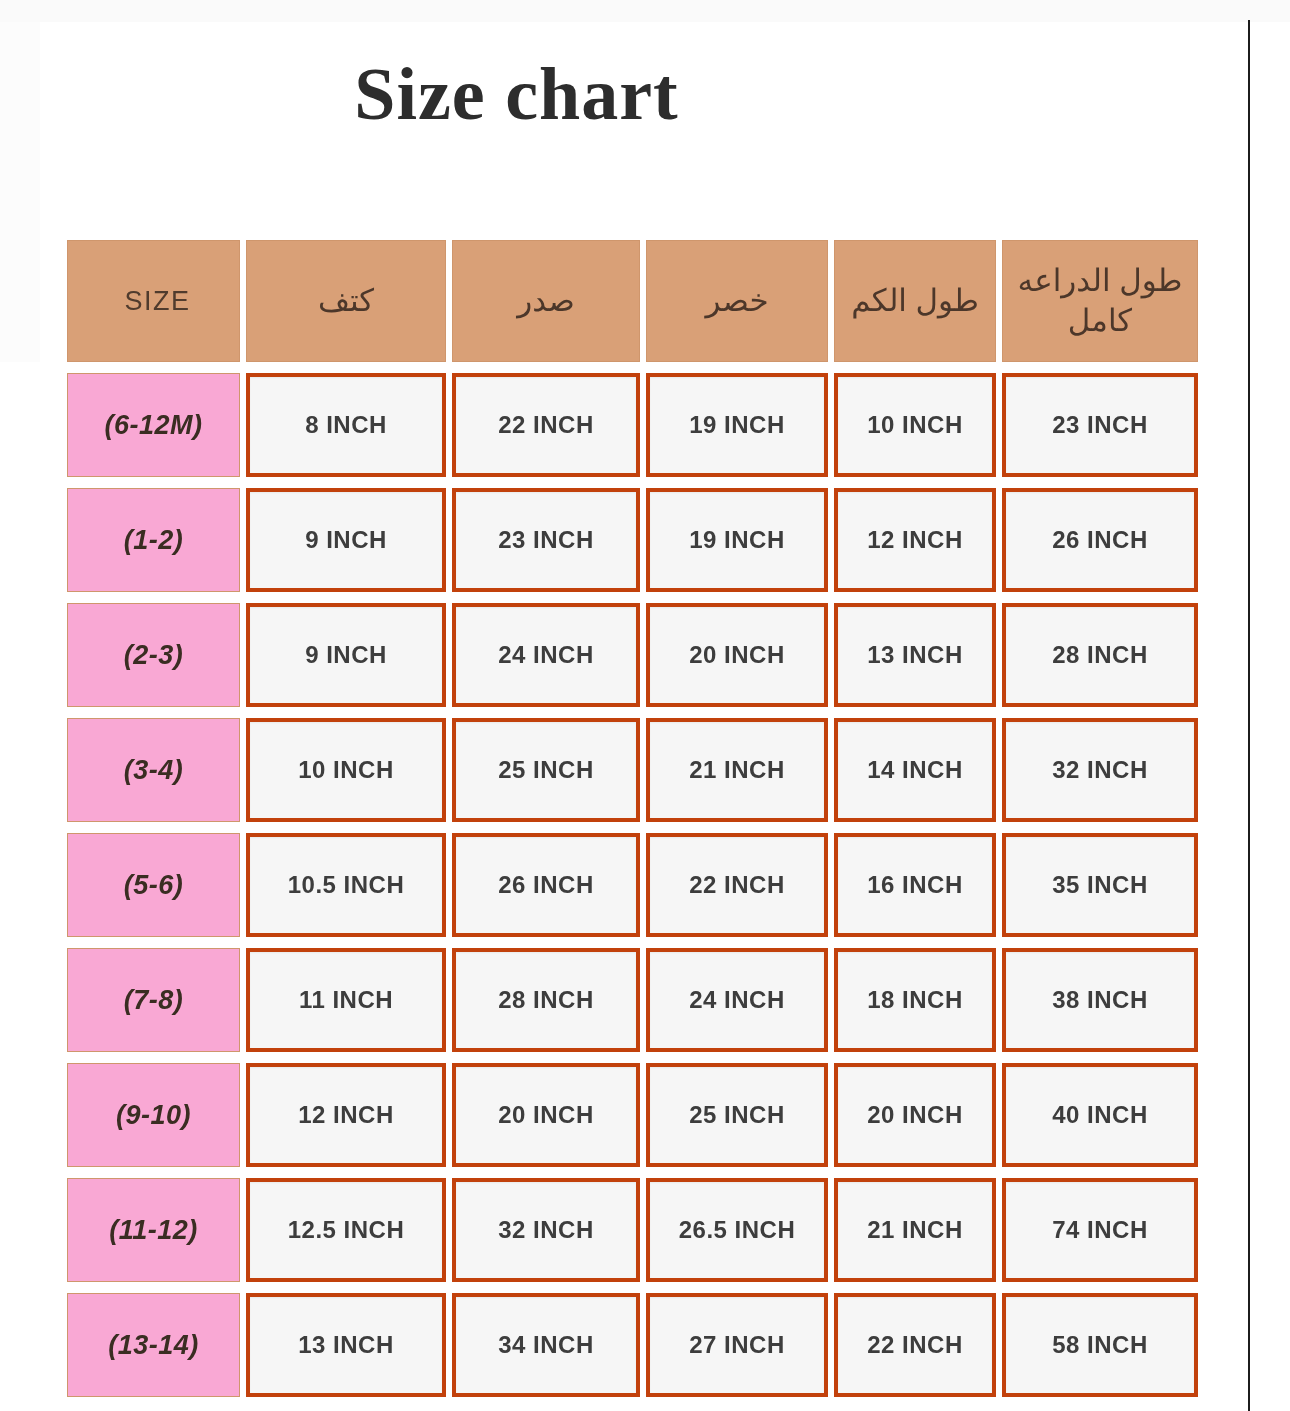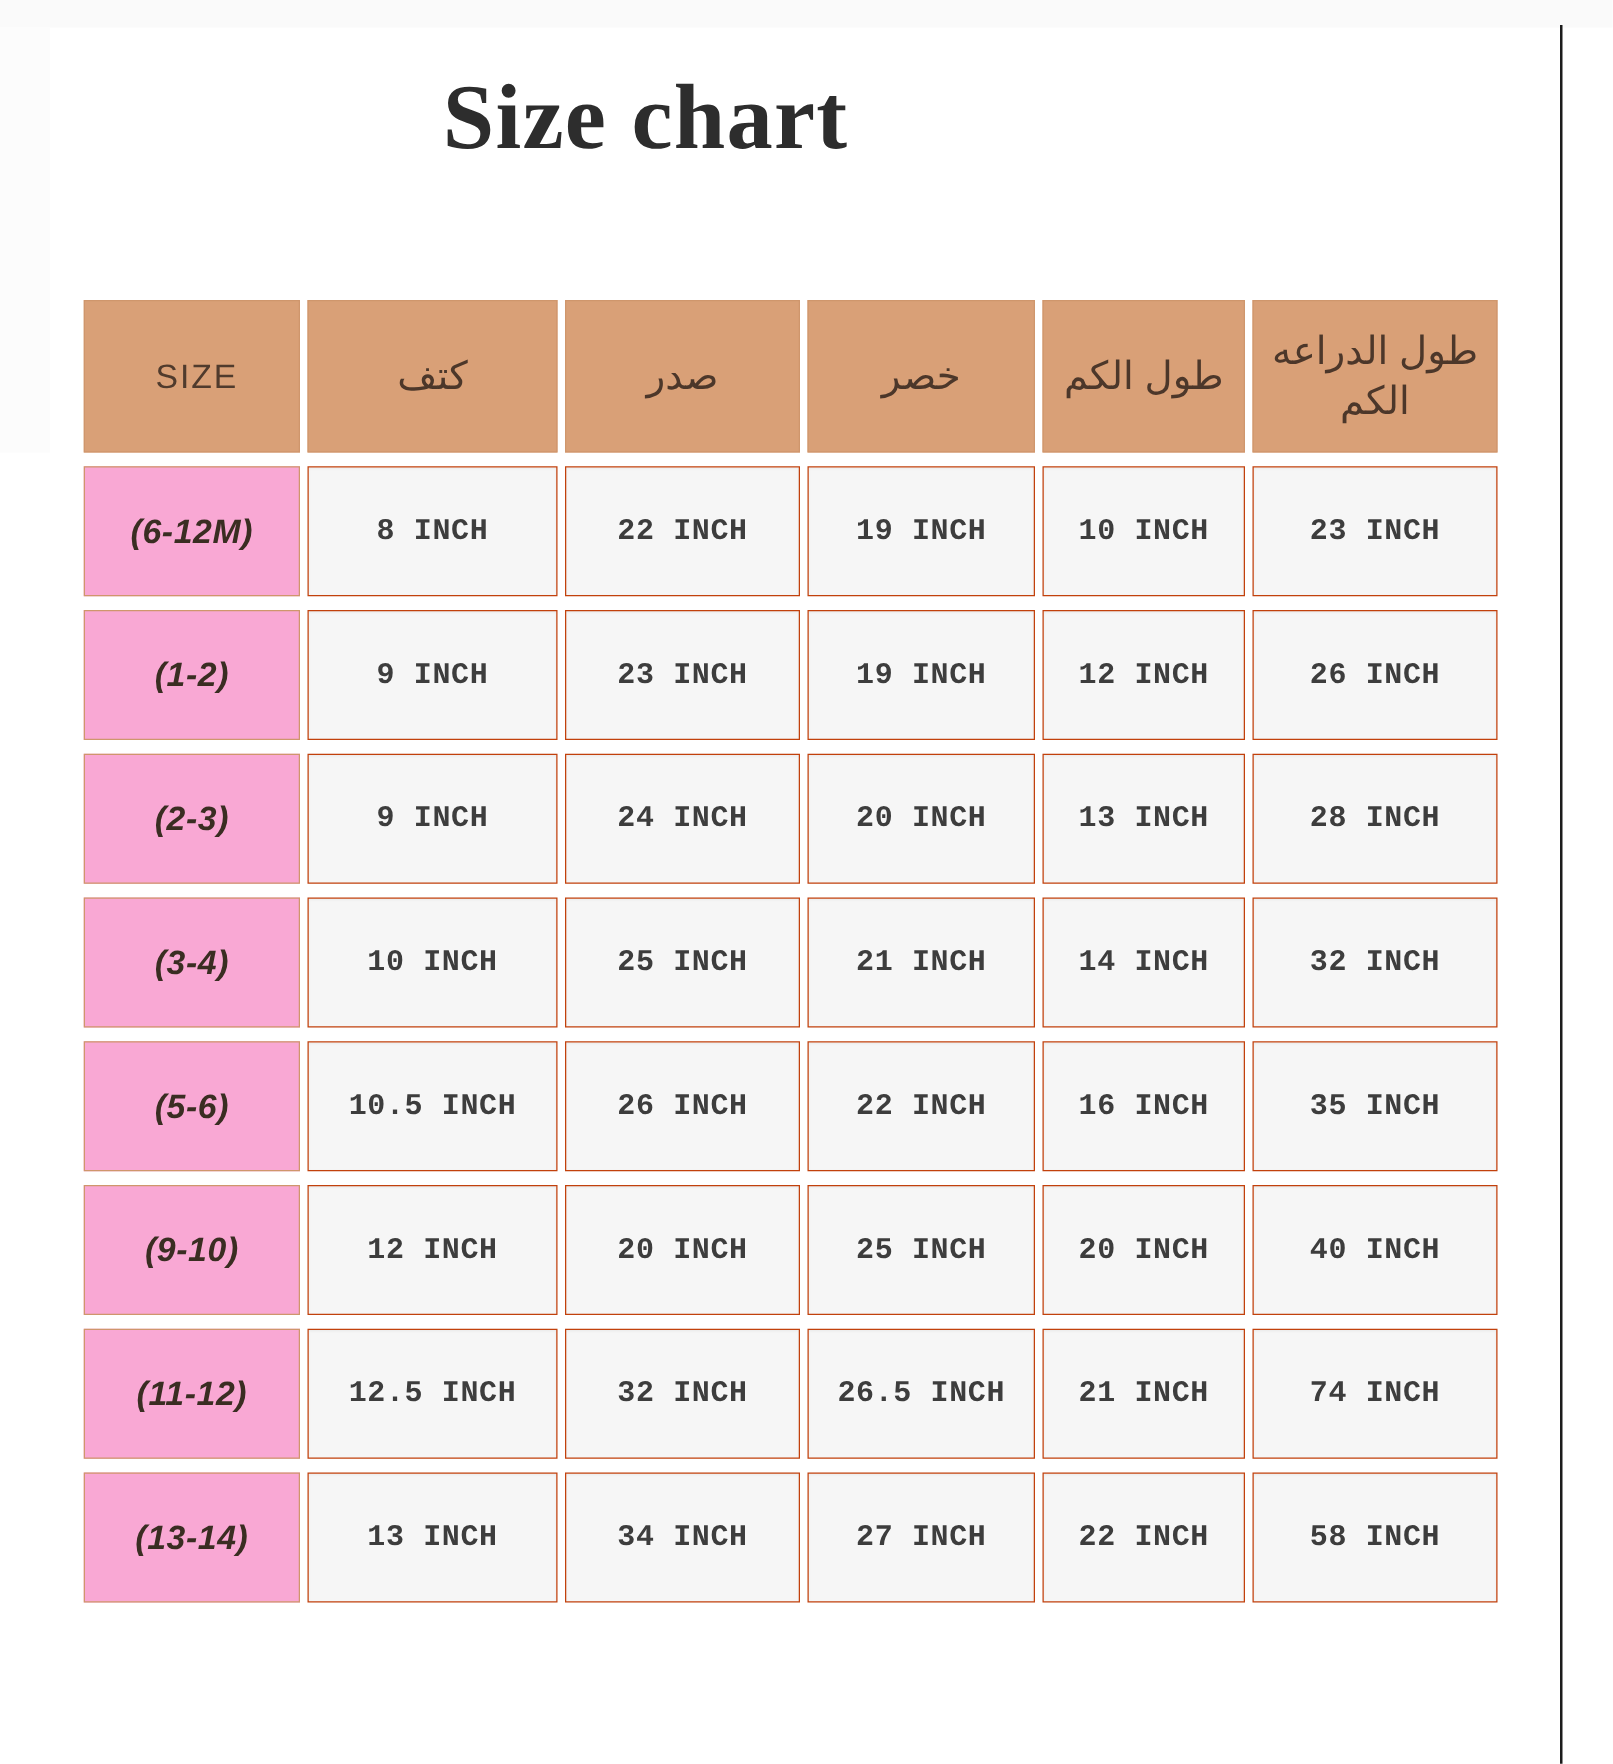--- a/index.html
+++ b/index.html
@@ -84,27 +84,26 @@
     border: 1px solid #cf966c;
     font-style: italic;
     font-weight: 700;
     font-size: 27px;
     letter-spacing: 0.5px;
     color: #3a2d22;
   }
   td.val-cell {
     height: 104px;
     background: #f6f6f6;
-    border: 1px solid #c2410c;
+    border: 4px solid #c2410c;
     box-shadow: inset 0 1px 2px rgba(0,0,0,0.05);
     font-weight: 700;
     font-size: 24px;
     letter-spacing: 0.5px;
     color: #3d3d3d;
-    font-family: Liberation Mono, monospace;
   }
 </style>
 </head>
 <body>
 
 <div class="top-band"></div>
 <div class="left-band"></div>
 <div class="vline"></div>
 
 <h1 class="page-title">Size chart</h1>
@@ -118,21 +117,21 @@
     <col style="width:162px">
     <col style="width:196px">
   </colgroup>
   <thead>
     <tr>
       <th class="hdr hdr-size">SIZE</th>
       <th class="hdr hdr-ar" dir="rtl">كتف</th>
       <th class="hdr hdr-ar" dir="rtl">صدر</th>
       <th class="hdr hdr-ar" dir="rtl">خصر</th>
       <th class="hdr hdr-ar" dir="rtl">طول الكم</th>
-      <th class="hdr hdr-ar" dir="rtl">طول الدراعه الكم</th>
+      <th class="hdr hdr-ar" dir="rtl">طول الدراعه كامل</th>
     </tr>
   </thead>
   <tbody id="tbody">
       <tr>
         <td class="size-cell">(6-12M)</td>
         <td class="val-cell">8 INCH</td>
         <td class="val-cell">22 INCH</td>
         <td class="val-cell">19 INCH</td>
         <td class="val-cell">10 INCH</td>
         <td class="val-cell">23 INCH</td>
@@ -163,20 +162,28 @@
       </tr>
       <tr>
         <td class="size-cell">(5-6)</td>
         <td class="val-cell">10.5 INCH</td>
         <td class="val-cell">26 INCH</td>
         <td class="val-cell">22 INCH</td>
         <td class="val-cell">16 INCH</td>
         <td class="val-cell">35 INCH</td>
       </tr>
       <tr>
+        <td class="size-cell">(7-8)</td>
+        <td class="val-cell">11 INCH</td>
+        <td class="val-cell">28 INCH</td>
+        <td class="val-cell">24 INCH</td>
+        <td class="val-cell">18 INCH</td>
+        <td class="val-cell">38 INCH</td>
+      </tr>
+      <tr>
         <td class="size-cell">(9-10)</td>
         <td class="val-cell">12 INCH</td>
         <td class="val-cell">20 INCH</td>
         <td class="val-cell">25 INCH</td>
         <td class="val-cell">20 INCH</td>
         <td class="val-cell">40 INCH</td>
       </tr>
       <tr>
         <td class="size-cell">(11-12)</td>
         <td class="val-cell">12.5 INCH</td>

